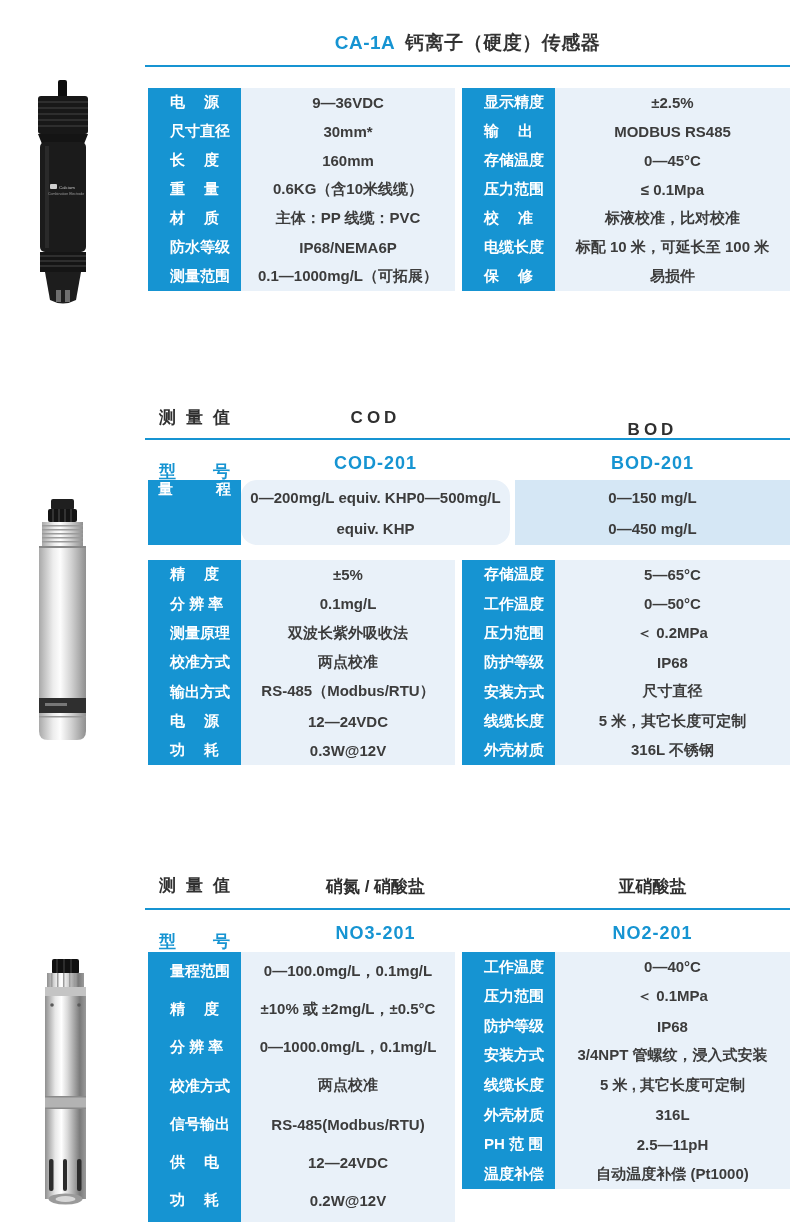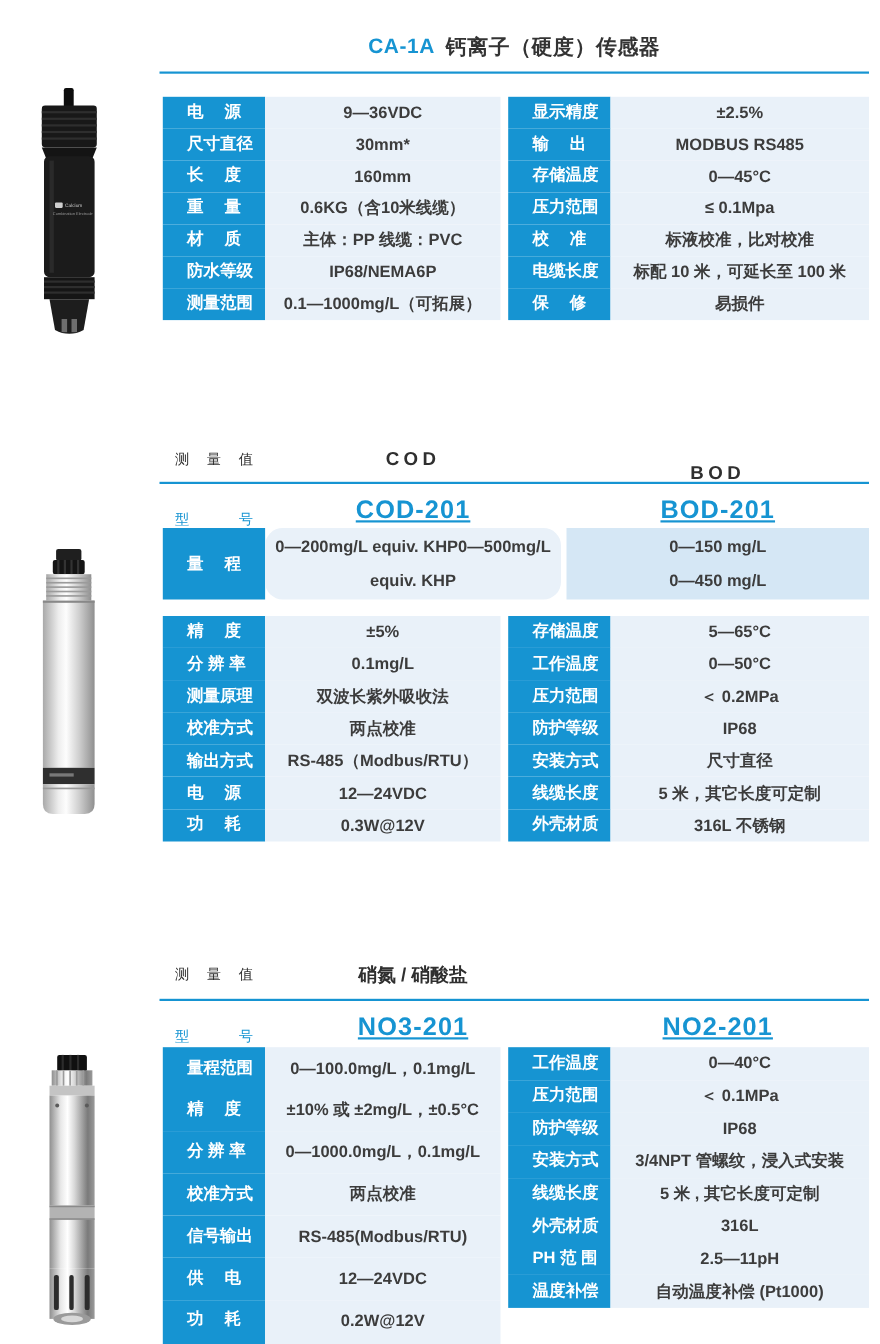--- a/index.html
+++ b/index.html
@@ -40,34 +40,34 @@
     flex:1;background:var(--cellbg);
     display:flex;align-items:center;justify-content:center;
     font-weight:600;font-size:15px;color:#3c3c3c;white-space:nowrap;
   }
 
   
   .hlabel{
     width:93px;padding:0 11px;box-sizing:border-box;display:flex;align-items:center;
   }
   .hlabel span{
-    display:block;width:100%;font-size:13px;font-weight:400;color:#2f2f2f;
+    display:block;width:100%;font-size:17px;font-weight:700;color:#2f2f2f;
     text-align:justify;text-align-last:justify;line-height:1.1;white-space:nowrap;
   }
   .hcol{
     display:flex;align-items:center;justify-content:center;
     font-size:17px;font-weight:700;color:#2f2f2f;
   }
   .hcol.latin{letter-spacing:4px;}
   .modelrow .hlabel span{color:var(--accent);margin-top:18px;}
-  .modelrow .hcol{color:var(--accent);letter-spacing:1px;font-size:23px;text-decoration:underline;}
+  .modelrow .hcol{color:var(--accent);letter-spacing:1px;font-size:18px;}
 
   
   .rangelabel{
-    background:var(--accent);display:flex;align-items:center;padding:0 22px;box-sizing:border-box;
+    background:var(--accent);display:flex;padding:0 10px;box-sizing:border-box;
   }
   .rangelabel span{
     display:block;width:100%;color:#fff;font-weight:700;font-size:15px;
     text-align:justify;text-align-last:justify;
   }
   .rangecell{
     display:flex;flex-direction:column;align-items:center;justify-content:center;
     font-weight:600;font-size:15px;color:#3c3c3c;line-height:31px;white-space:nowrap;
   }
   .rangecell.cod{background:var(--cellbg);}
@@ -384,20 +384,21 @@
       <rect x="59" y="202" width="4.5" height="32" rx="2" fill="#2c2c2c"></rect>
       <ellipse cx="47.5" cy="242" rx="17" ry="5.5" fill="#9a9a9a"></ellipse>
       <ellipse cx="47.5" cy="242" rx="10" ry="3" fill="#d8d8d8"></ellipse>
     </svg>
   </div>
 
   <div class="abs hlabel" style="left:148px;top:870px;height:32px;">
       <span>测 量 值</span>
     </div>
   <div class="abs hcol" style="left:241px;top:870px;width:269px;height:32px;">硝氮 / 硝酸盐</div>
+  <div class="abs hcol" style="left:515px;top:870px;width:275px;height:32px;">亚硝酸盐</div>
   <div class="abs bluerule" style="left:145px;top:908px;width:645px;"></div>
 
   <div class="abs modelrow" style="left:0;top:918px;width:800px;height:30px;">
     <div class="abs hlabel" style="left:148px;top:0;height:30px;">
         <span>型 号</span>
       </div>
     <div class="abs hcol" style="left:241px;top:0;width:269px;height:30px;">NO3-201</div>
     <div class="abs hcol" style="left:515px;top:0;width:275px;height:30px;">NO2-201</div>
   </div>
 

